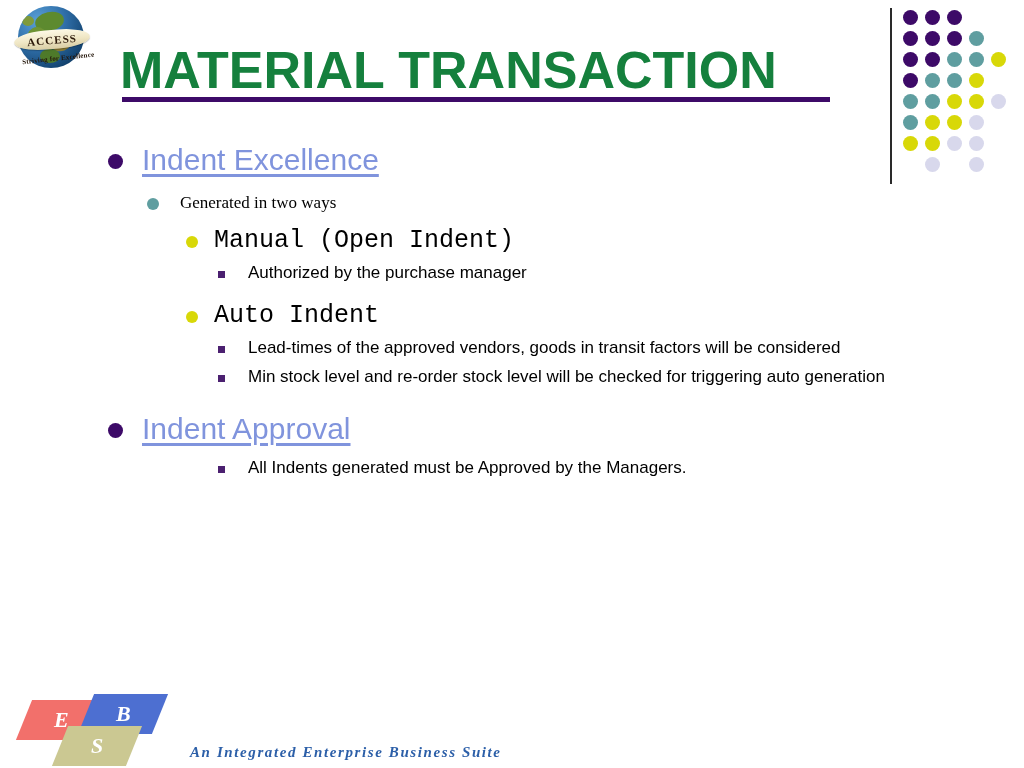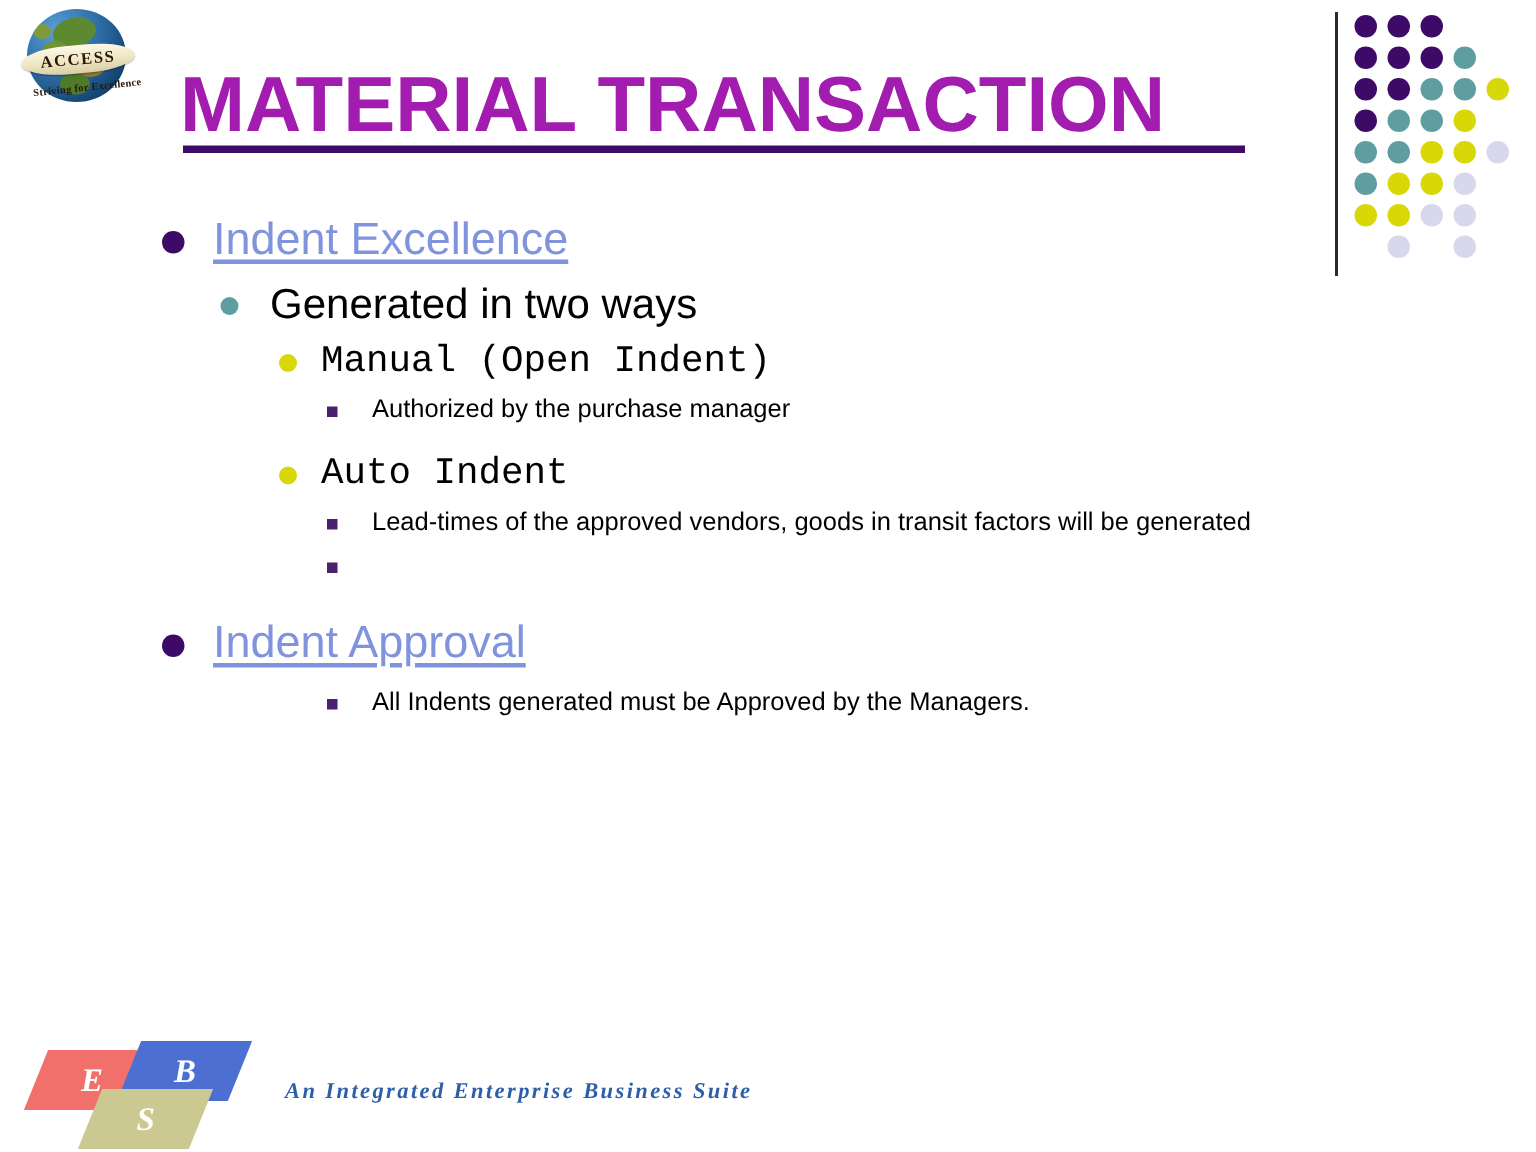--- a/index.html
+++ b/index.html
@@ -94,21 +94,21 @@
     white-space: nowrap;
   }
 
   .slide-title {
     position: absolute;
     left: 120px;
     top: 44px;
     width: 712px;
     font-size: 52px;
     font-weight: bold;
-    color: #a21caf;
+    color: #15803d;
     letter-spacing: 0px;
     line-height: 1;
     white-space: nowrap;
   }
   .title-rule {
     position: absolute;
     left: 122px;
     top: 97px;
     width: 708px;
     height: 5px;
@@ -171,23 +171,24 @@
   .lvl2 .bullet {
     position: absolute;
     left: 147px;
     top: 12px;
     width: 12px;
     height: 12px;
     border-radius: 50%;
     background: #5f9ea0;
   }
   .lvl2 .txt {
-    font-size: 28px;
+    font-size: 17px;
     color: #000000;
     line-height: 34px;
+    font-family: Liberation Serif, serif;
   }
 
   
   .lvl3 { margin: 0 0 2px 0; padding-left: 214px; min-height: 34px; }
   .lvl3 .bullet {
     position: absolute;
     left: 186px;
     top: 12px;
     width: 12px;
     height: 12px;
@@ -248,21 +249,21 @@
     font-size: 22px;
     color: #ffffff;
   }
   .para-e { left: 2px;  top: 8px;  background: #f2706b; }
   .para-b { left: 64px; top: 2px;  background: #4d6fd1; }
   .para-s { left: 38px; top: 34px; background: #cbc892; }
 
   .footer-tagline {
     position: absolute;
     left: 190px;
-    top: 720px;
+    top: 744px;
     font-family: "Liberation Serif", serif;
     font-style: italic;
     font-weight: bold;
     font-size: 15px;
     letter-spacing: 1.6px;
     color: #2c5fa8;
     white-space: nowrap;
   }
 </style>
 </head>
@@ -346,24 +347,25 @@
     </div>
 
     <div class="gap-sm"></div>
 
     <div class="row lvl3">
       <span class="bullet"></span>
       <span class="txt">Auto Indent</span>
     </div>
     <div class="row lvl4">
       <span class="bullet"></span>
-      <span class="txt">Lead-times of the approved vendors, goods in transit factors will be generated</span>
+      <span class="txt">Lead-times of the approved vendors, goods in transit factors will be considered</span>
     </div>
     <div class="row lvl4">
       <span class="bullet"></span>
+      <span class="txt">Min stock level and re-order stock level will be checked for triggering auto generation</span>
     </div>
 
     <div class="gap-md"></div>
 
     <div class="row lvl1">
       <span class="bullet"></span>
       <span class="txt">Indent Approval</span>
     </div>
     <div class="row lvl4">
       <span class="bullet"></span>

